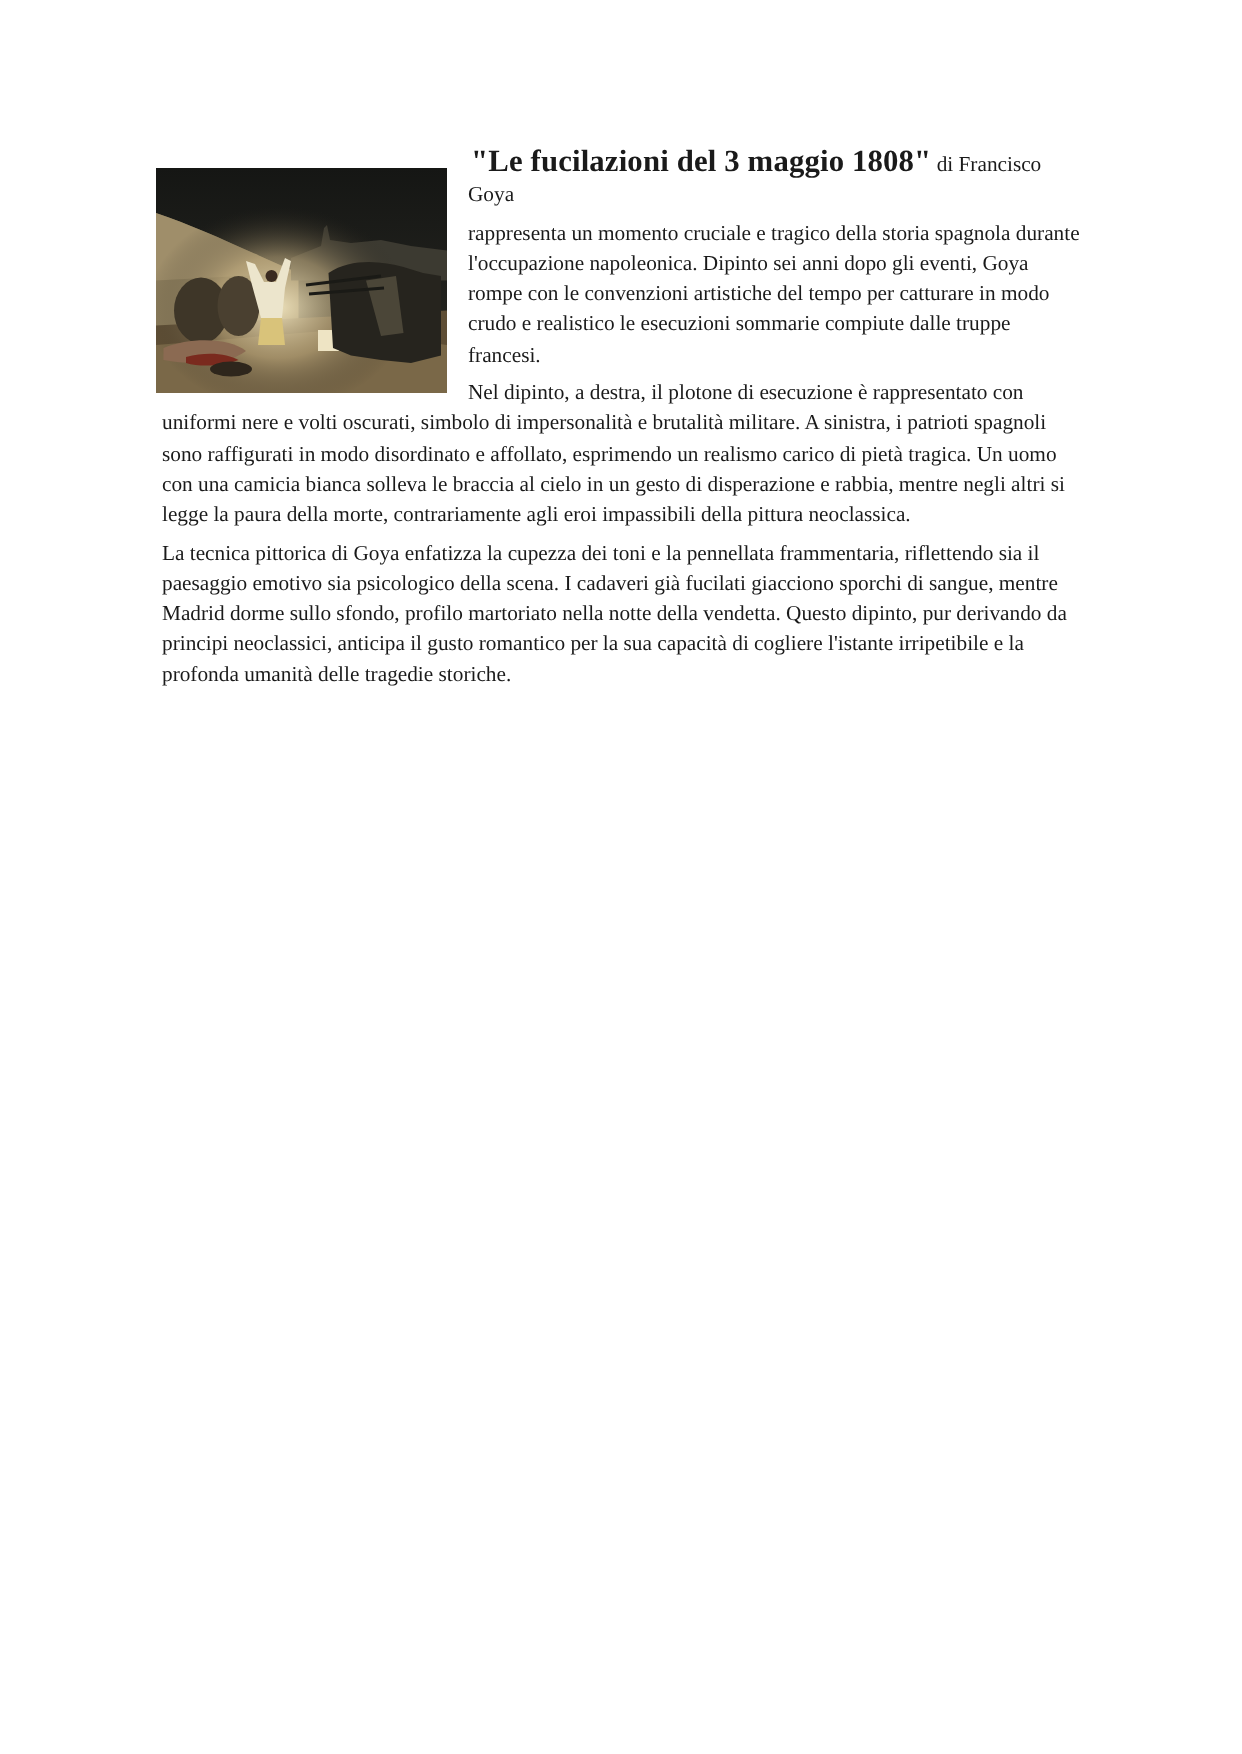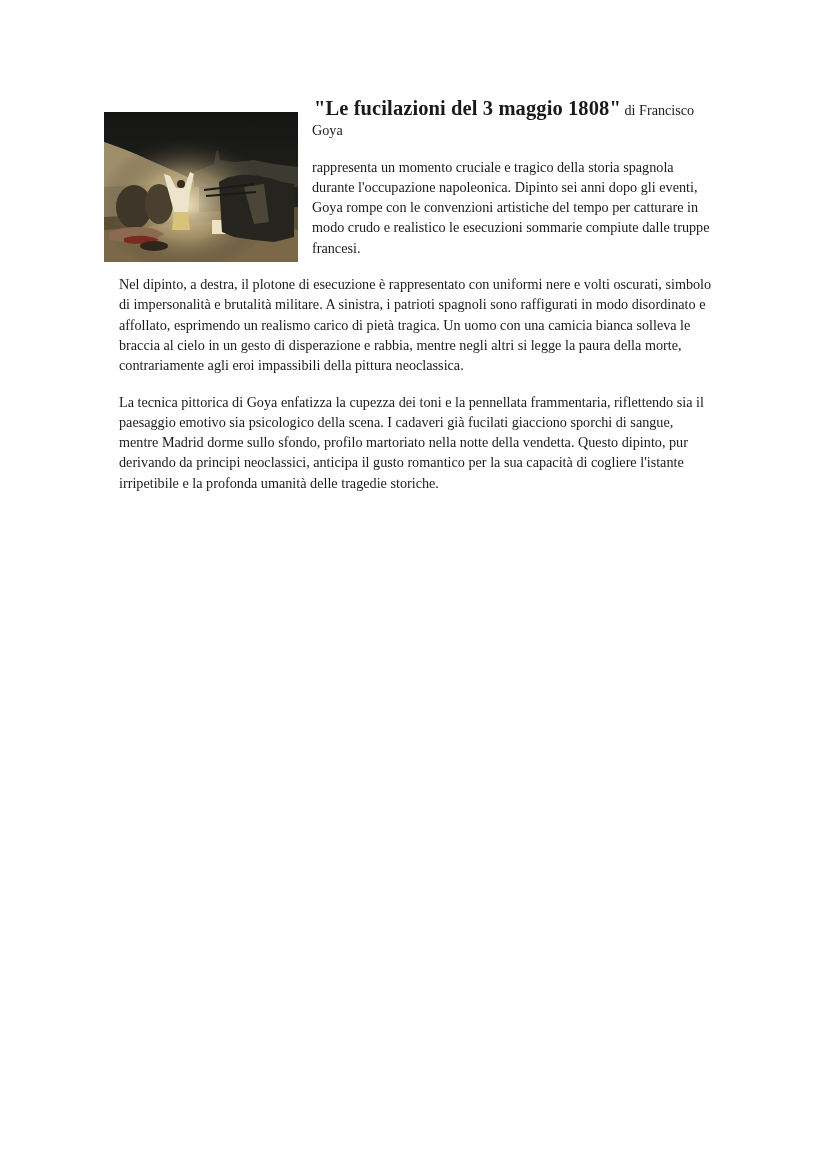--- a/index.html
+++ b/index.html
@@ -41,21 +41,21 @@
   }
   .painting svg { display: block; width: 100%; height: 100%; }
   .title-line { margin: 0; }
   .heading {
     font-weight: bold;
     font-size: 20.5px;
     letter-spacing: 0.1px;
     margin-left: 2px;
   }
   .byline { font-size: 14.2px; }
-  p { margin: 16px; }
+  p { margin: 5px; }
 </style>
 </head>
 <body>
 
 <div class="page">
   <div class="content">
 
     <div class="painting">
       <svg viewBox="0 0 194 150" preserveAspectRatio="none">
         <defs>

